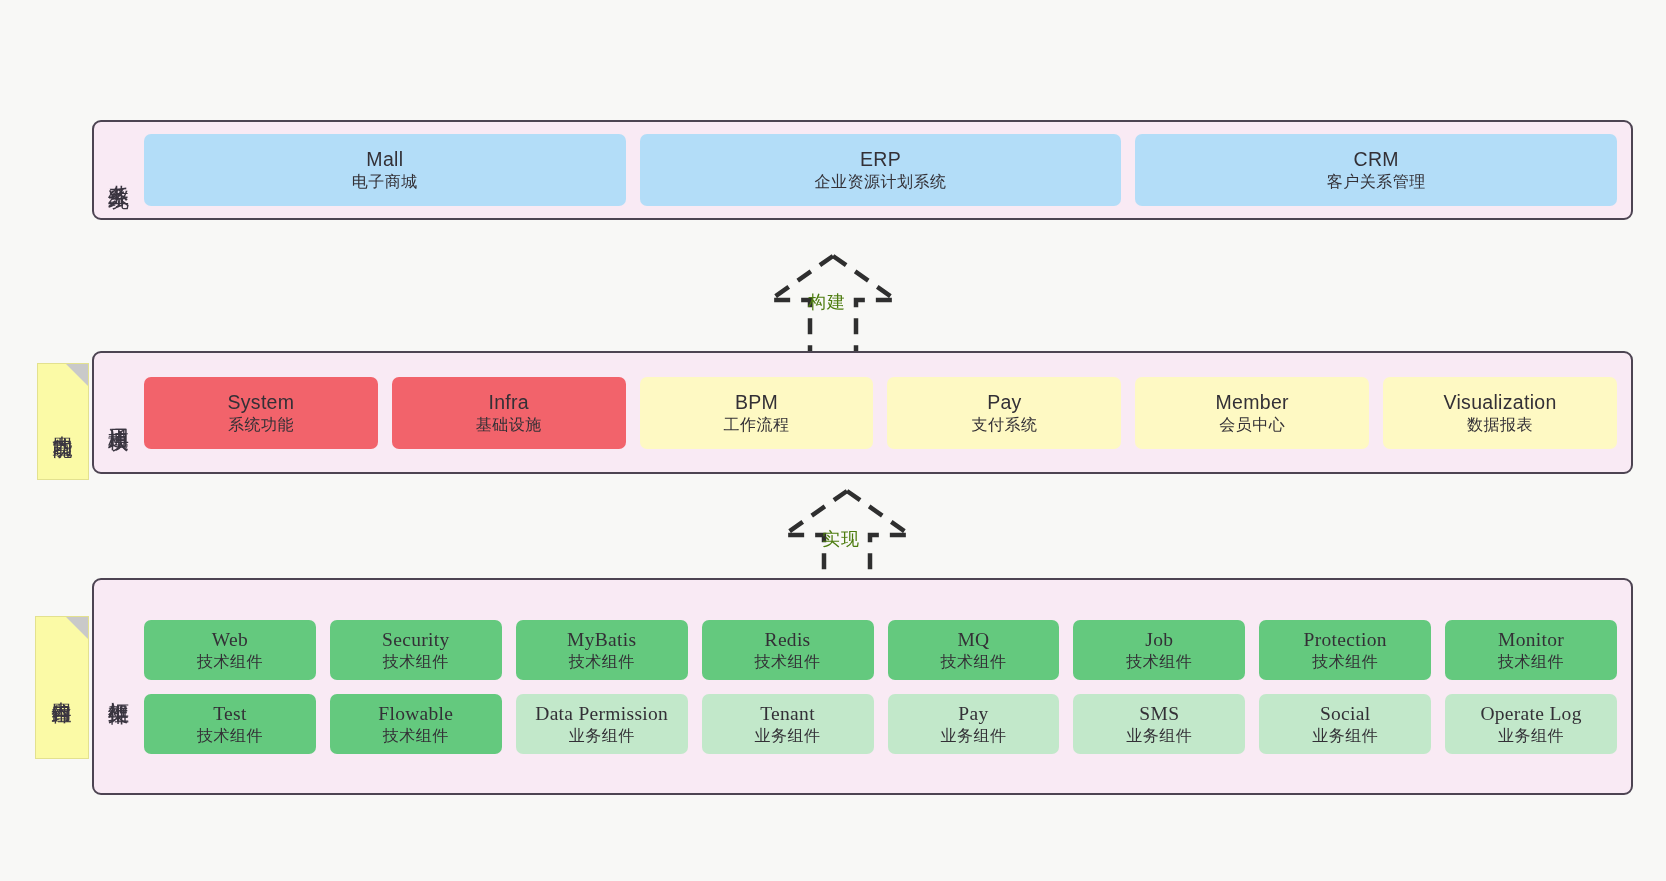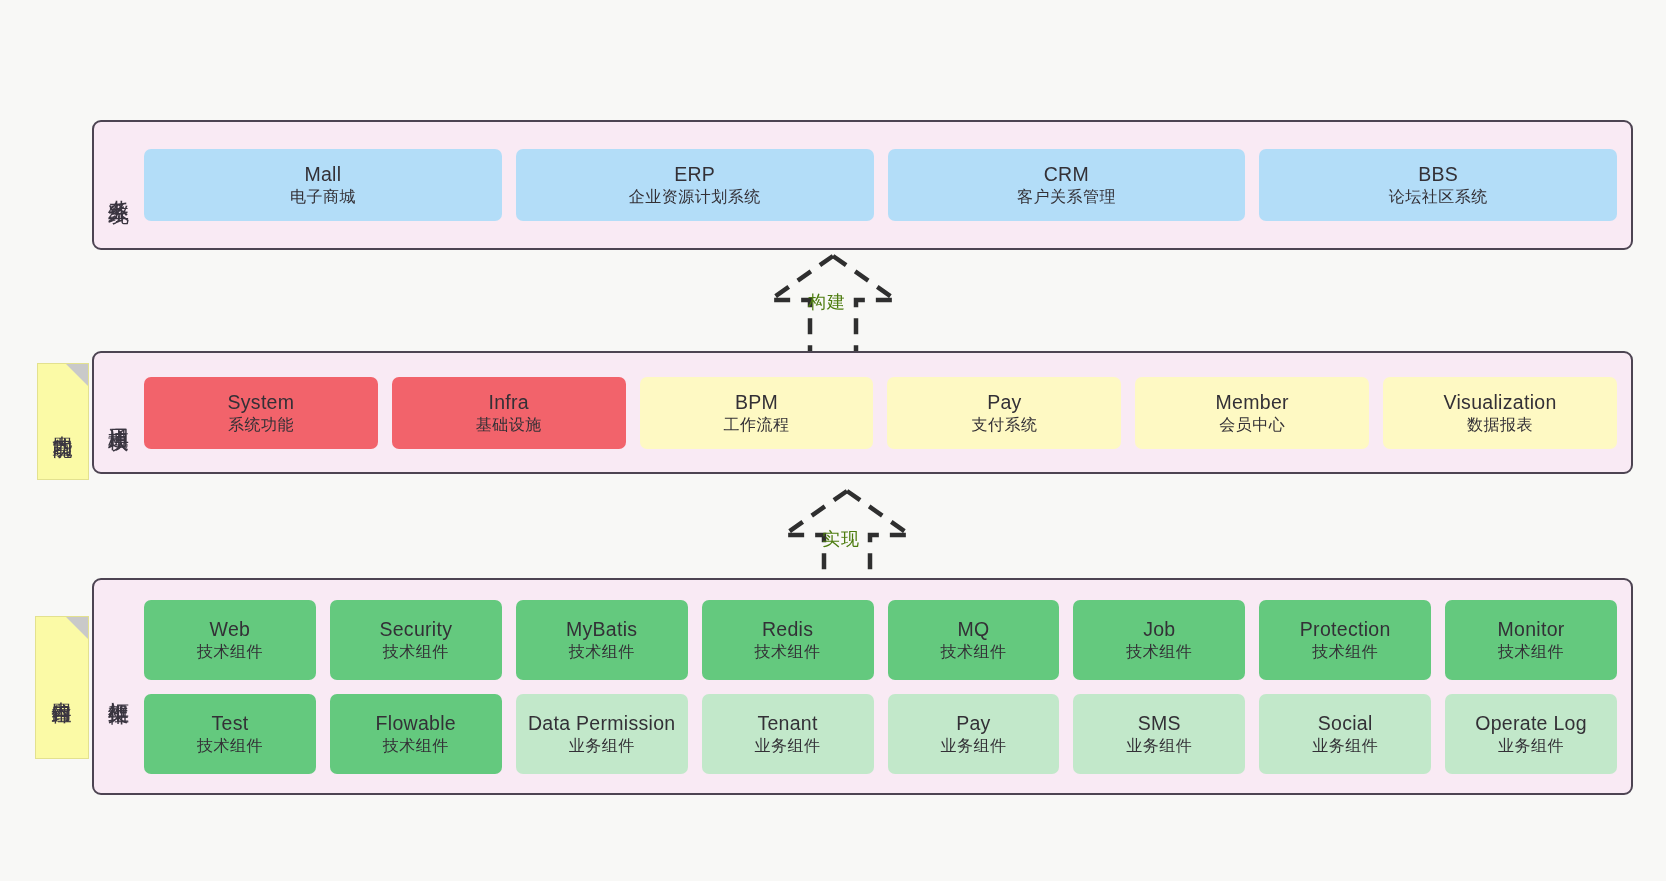--- a/index.html
+++ b/index.html
@@ -86,27 +86,27 @@
   }
 
   
   .c-blue        { background: #b3ddf8; }
   .c-red         { background: #f2636b; }
   .c-pink        { background: #fef9c3; }
   .c-green       { background: #64c97e; }
   .c-lightgreen  { background: #c2e8ca; }
 
   
-  #layer-business  { left: 92px;  top: 120px; width: 1541px; height: 130px; }
+  #layer-business  { left: 92px;  top: 120px; width: 1541px; height: 100px; }
   #layer-common    { left: 92px;  top: 351px; width: 1541px; height: 123px; }
   #layer-framework { left: 92px;  top: 578px; width: 1541px; height: 217px; }
 
   #layer-business  .layer-body .row { height: 72px; }
   #layer-common    .layer-body .row { height: 72px; }
-  #layer-framework .layer-body .row { height: 80px; }
+  #layer-framework .layer-body .row { height: 60px; font-family: Liberation Serif, serif; }
 
   
   .note {
     position: absolute;
     background: #fbfaa6;
     border: 1px solid #e3e18f;
     box-sizing: border-box;
     display: flex;
     align-items: center;
     justify-content: center;
@@ -164,24 +164,20 @@
           <span class="sub">电子商城</span>
         </div>
         <div class="box c-blue">
           <span class="ttl">ERP</span>
           <span class="sub">企业资源计划系统</span>
         </div>
         <div class="box c-blue">
           <span class="ttl">CRM</span>
           <span class="sub">客户关系管理</span>
         </div>
-        <div class="box c-blue">
-          <span class="ttl">BBS</span>
-          <span class="sub">论坛社区系统</span>
-        </div>
       </div>
     </div>
   </div>
 
   <div class="connector" id="conn-build">
     <svg width="170" height="100" viewBox="0 0 170 100">
       <path d="M85 4 L22 48 L62 48 L62 100" fill="none" stroke="#2f2f2f" stroke-width="4.5" stroke-dasharray="16,11"></path>
       <path d="M85 4 L148 48 L108 48 L108 100" fill="none" stroke="#2f2f2f" stroke-width="4.5" stroke-dasharray="16,11"></path>
     </svg>
     <span class="conn-label">构建</span>

